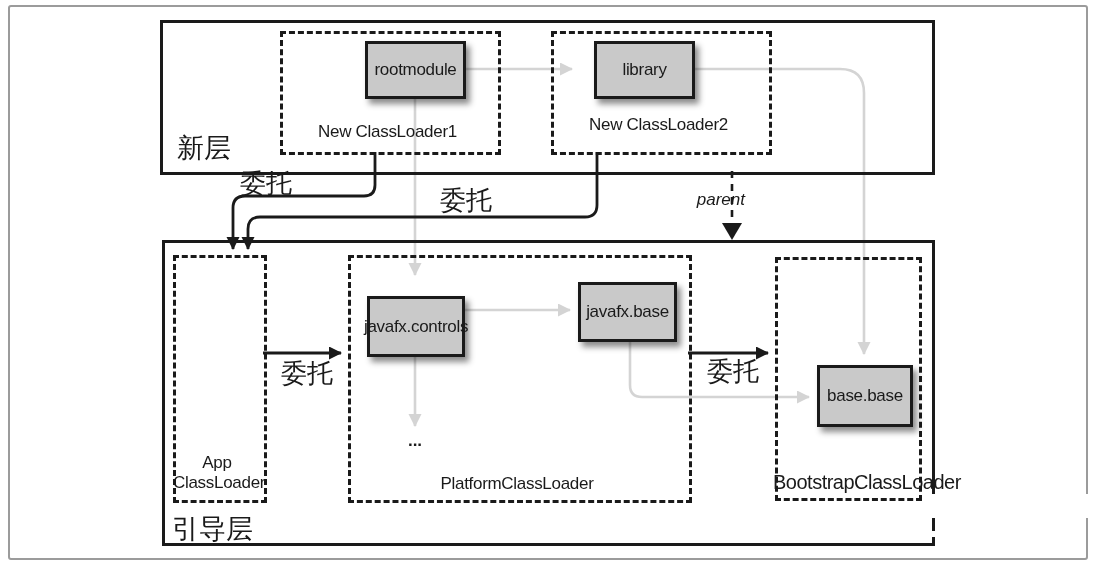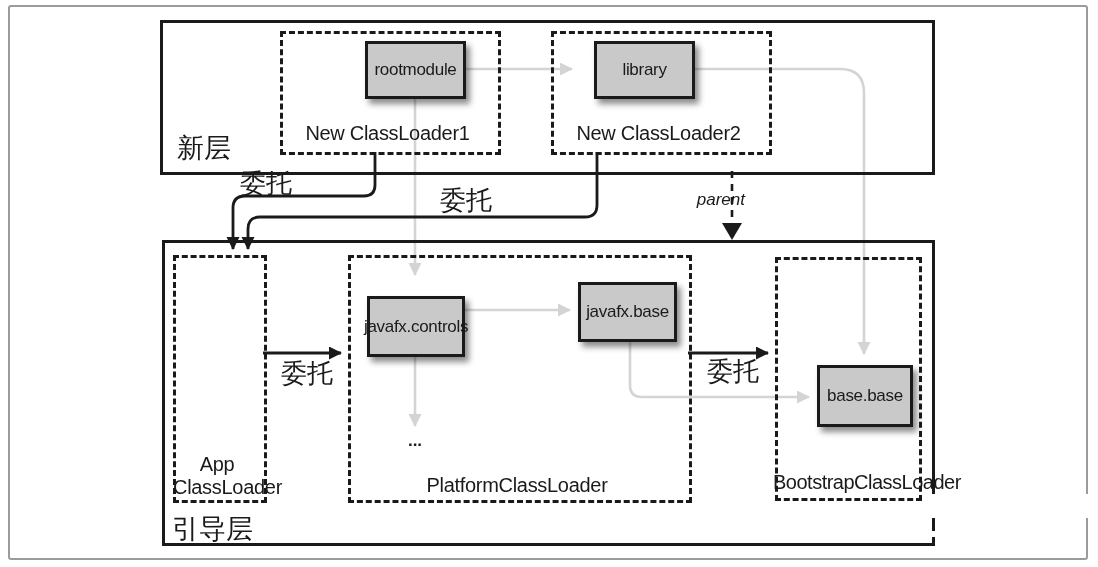--- a/index.html
+++ b/index.html
@@ -41,23 +41,23 @@
     font-size:17px;letter-spacing:-0.3px;z-index:5;
   }
   .rootmodule{left:365px;top:41px;width:95px;height:52px;}
   .library{left:579px;top:41px;width:95px;height:52px;margin-left:15px;}
   .javafx-controls{left:367px;top:296px;width:92px;height:55px;}
   .javafx-base{left:578px;top:282px;width:93px;height:54px;}
   .java-base{left:817px;top:365px;width:90px;height:56px;}
   
   .lbl{z-index:6;line-height:1.15;text-align:center;}
   .cn{font-family:"Liberation Serif","DejaVu Serif",serif;font-size:27px;}
-  .loader-label{font-size:20px;text-align:center;letter-spacing:-0.3px;}
+  .loader-label{font-size:17px;text-align:center;letter-spacing:-0.3px;}
   .lbl-ncl1{left:280px;top:122px;width:215px;}
-  .lbl-ncl2{left:551px;top:122px;width:215px;}
+  .lbl-ncl2{left:551px;top:115px;width:215px;}
   .lbl-app{left:173px;top:453px;width:88px;}
   .lbl-platform{left:348px;top:474px;width:338px;}
   .lbl-bootstrap{left:773px;top:471px;width:147px;font-size:20px;letter-spacing:-0.5px;}
   .lbl-new-layer{left:177px;top:133px;}
   .lbl-boot-layer{left:172px;top:514px;}
   .lbl-delegate{width:90px;text-align:center;font-size:26px;}
   .lbl-delegate-1{left:221px;top:169px;}
   .lbl-delegate-2{left:421px;top:186px;}
   .lbl-delegate-3{left:262px;top:359px;}
   .lbl-delegate-4{left:688px;top:357px;}

